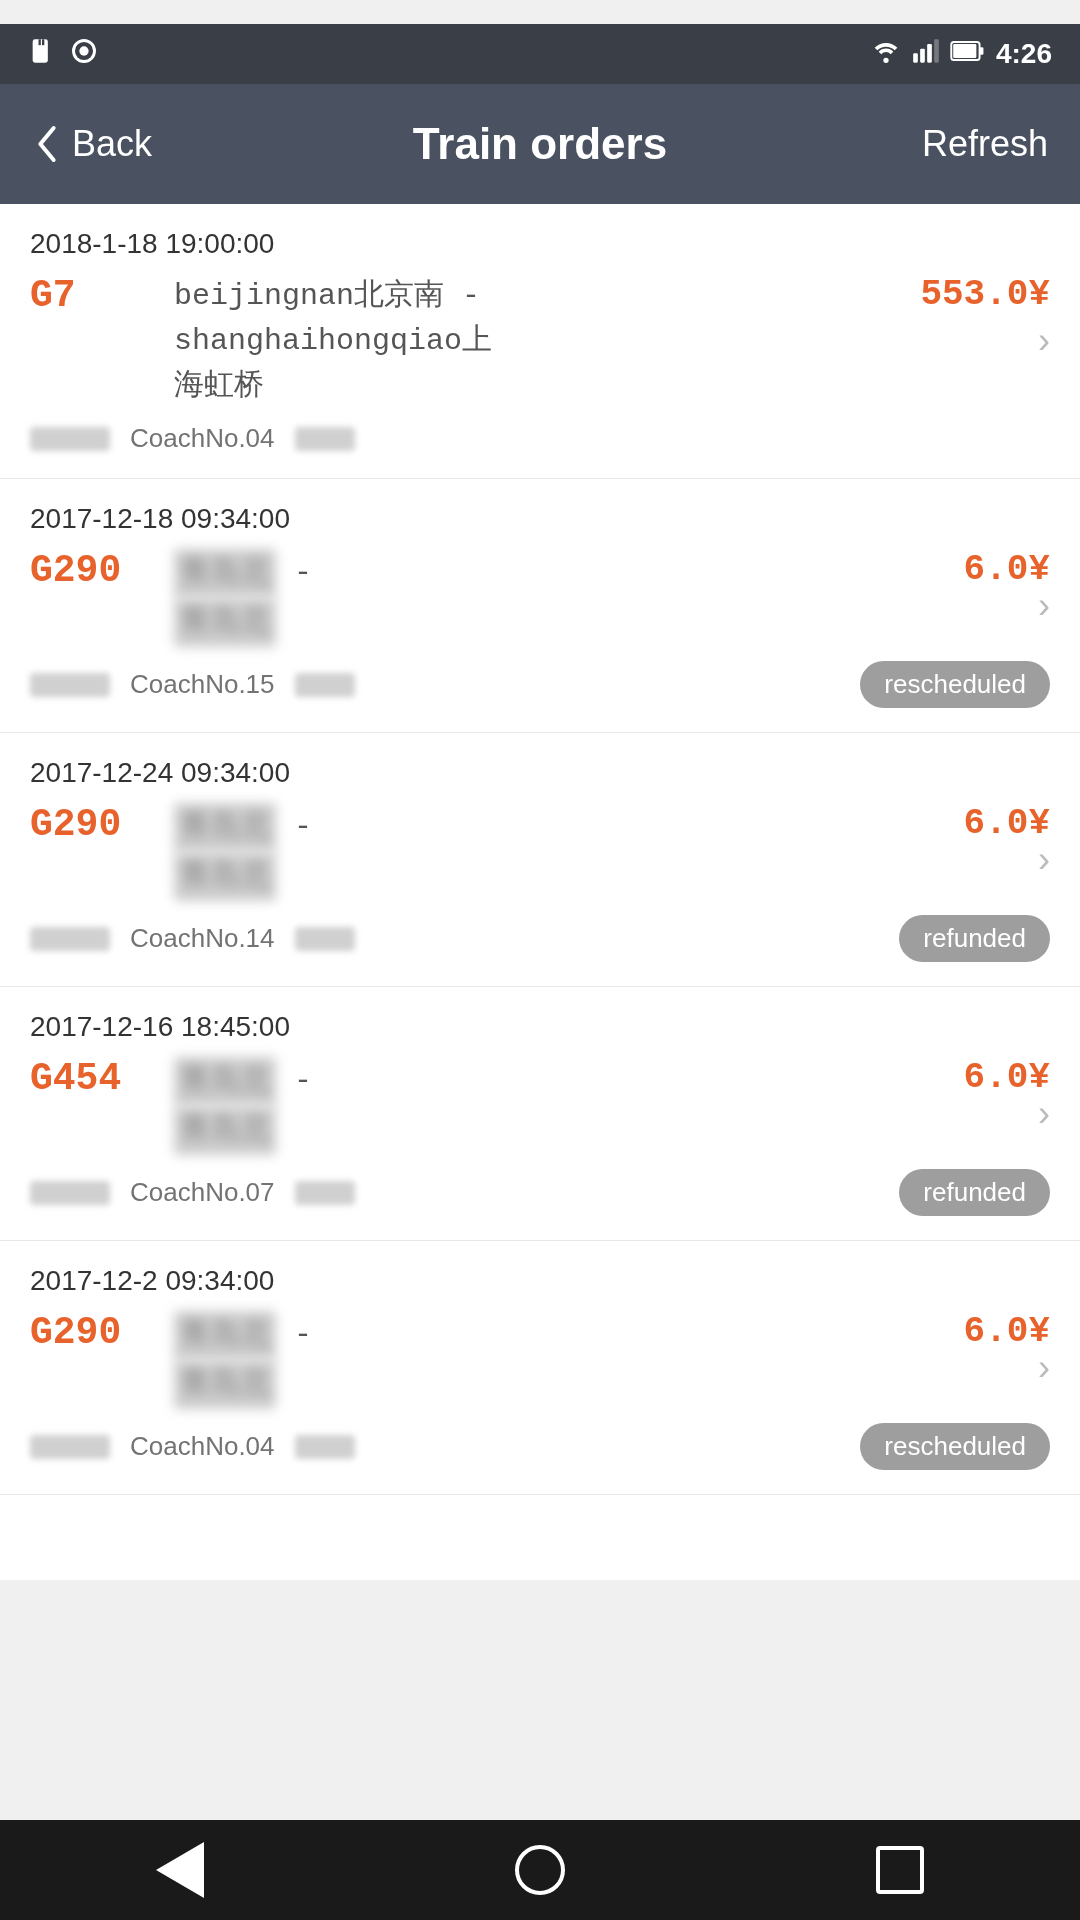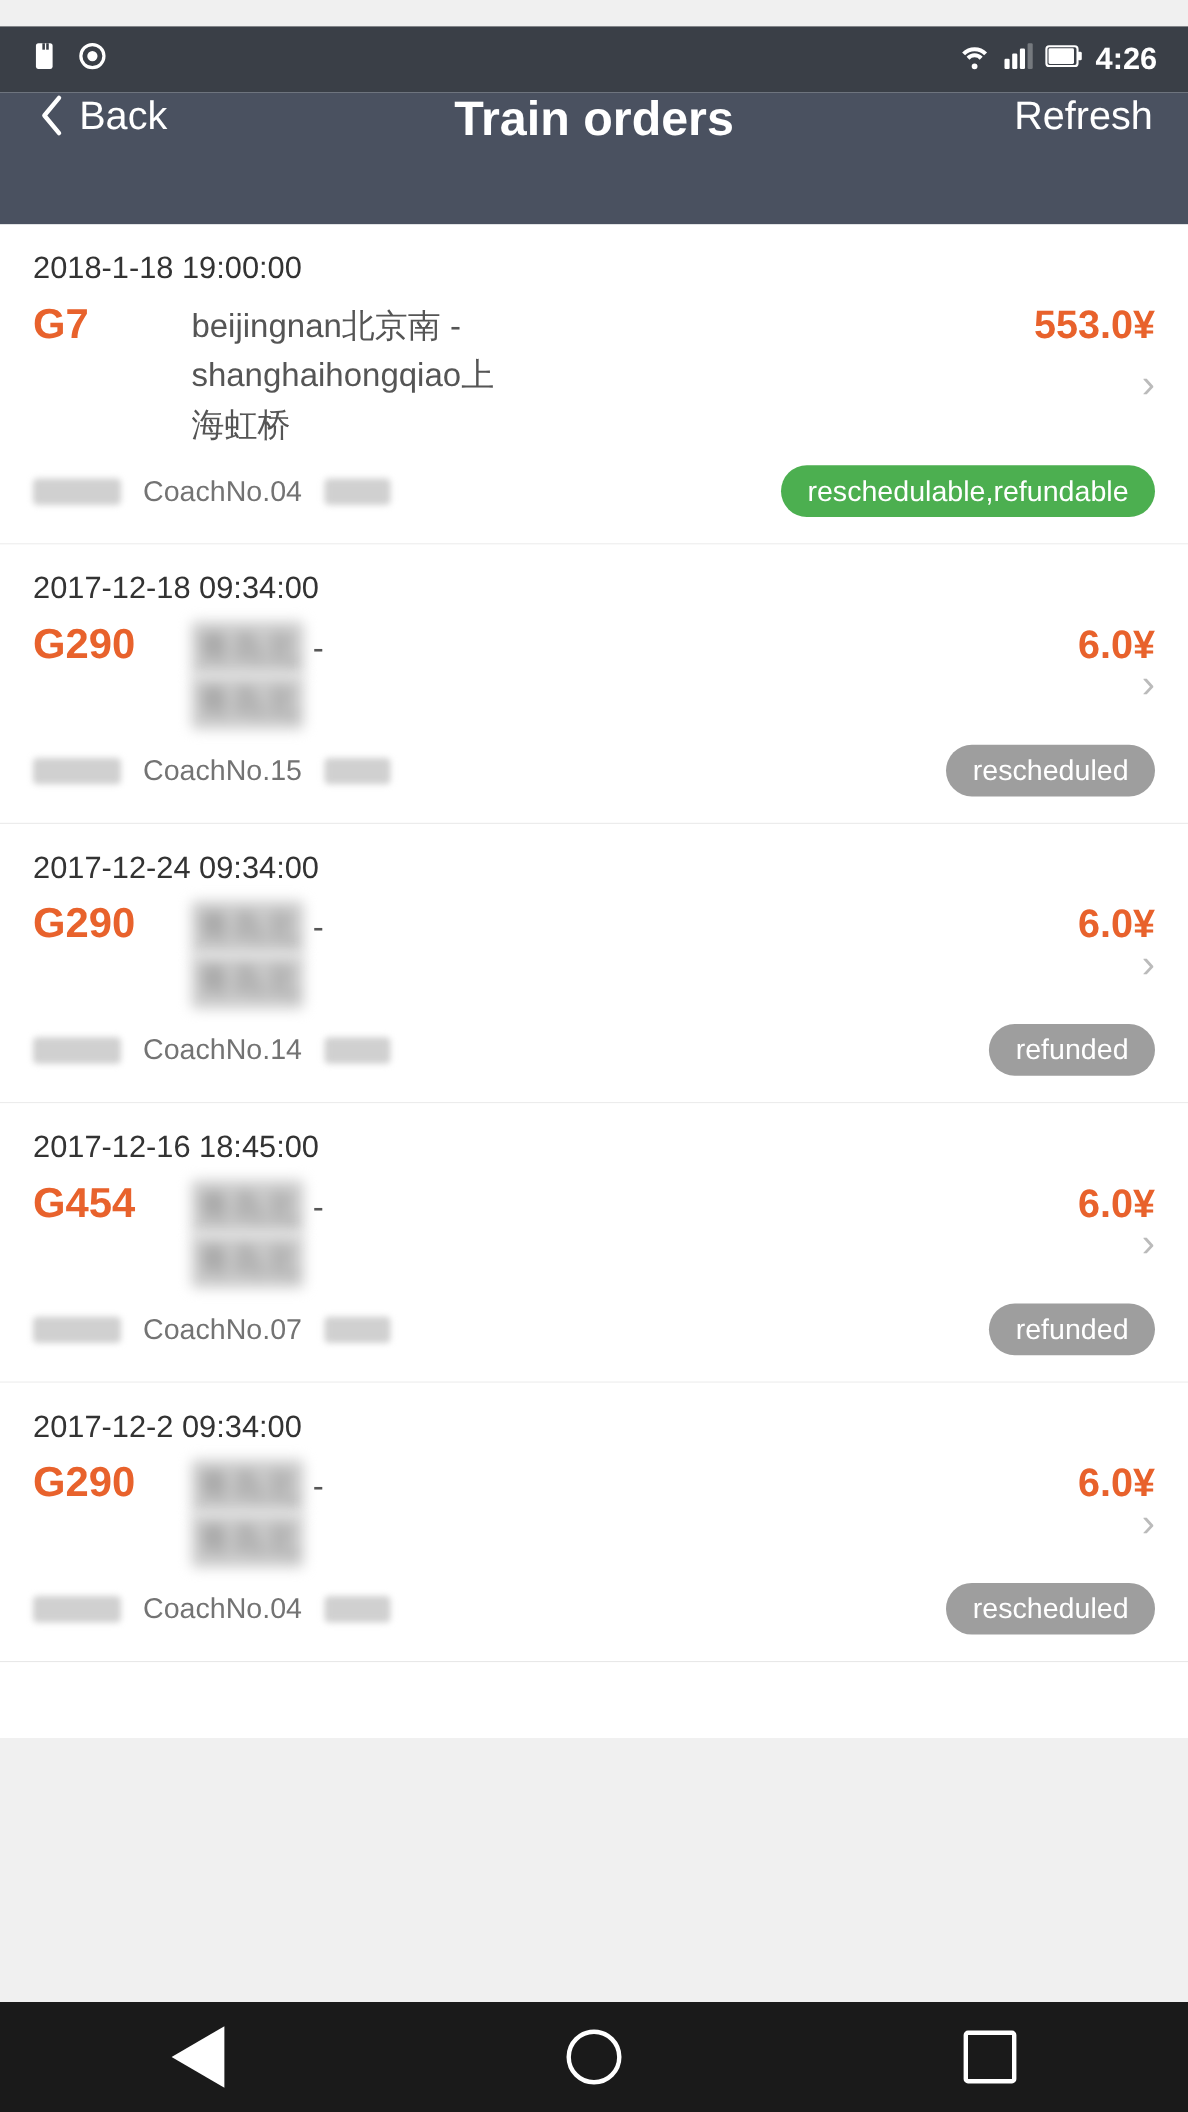--- a/index.html
+++ b/index.html
@@ -35,21 +35,21 @@
       align-items: center;
       gap: 10px;
       font-weight: 600;
     }
 
     
     .nav-bar {
       background: #4a5160;
       height: 120px;
       display: flex;
-      align-items: flex-start;
+      align-items: center;
       justify-content: space-between;
       padding: 0 32px;
       color: white;
     }
     .nav-back {
       display: flex;
       align-items: center;
       gap: 10px;
       font-size: 36px;
       cursor: pointer;
@@ -87,20 +87,21 @@
       font-size: 28px;
       color: #333;
       margin-bottom: 14px;
     }
 
     .order-main-row {
       display: flex;
       align-items: flex-start;
       justify-content: space-between;
       margin-bottom: 14px;
+      font-family: Liberation Mono, monospace;
     }
 
     .order-left {
       display: flex;
       align-items: flex-start;
       gap: 24px;
       flex: 1;
     }
 
     .train-number {
@@ -314,21 +315,20 @@
       <div class="order-right">
         <span class="price">553.0¥</span>
       </div>
     </div>
     <div class="order-bottom-row">
       <div class="seat-info">
         <span class="passenger-blur"></span>
         <span class="coach-text">CoachNo.04</span>
         <span class="seat-blur"></span>
       </div>
-      <span class="badge badge-green">reschedulable,refundable</span>
     </div>
     <span class="chevron">›</span>
   </div>
 
   <div class="order-item">
     <div class="order-date">2017-12-18 09:34:00</div>
     <div class="order-main-row">
       <div class="order-left">
         <span class="train-number">G290</span>
         <span class="route-info">

